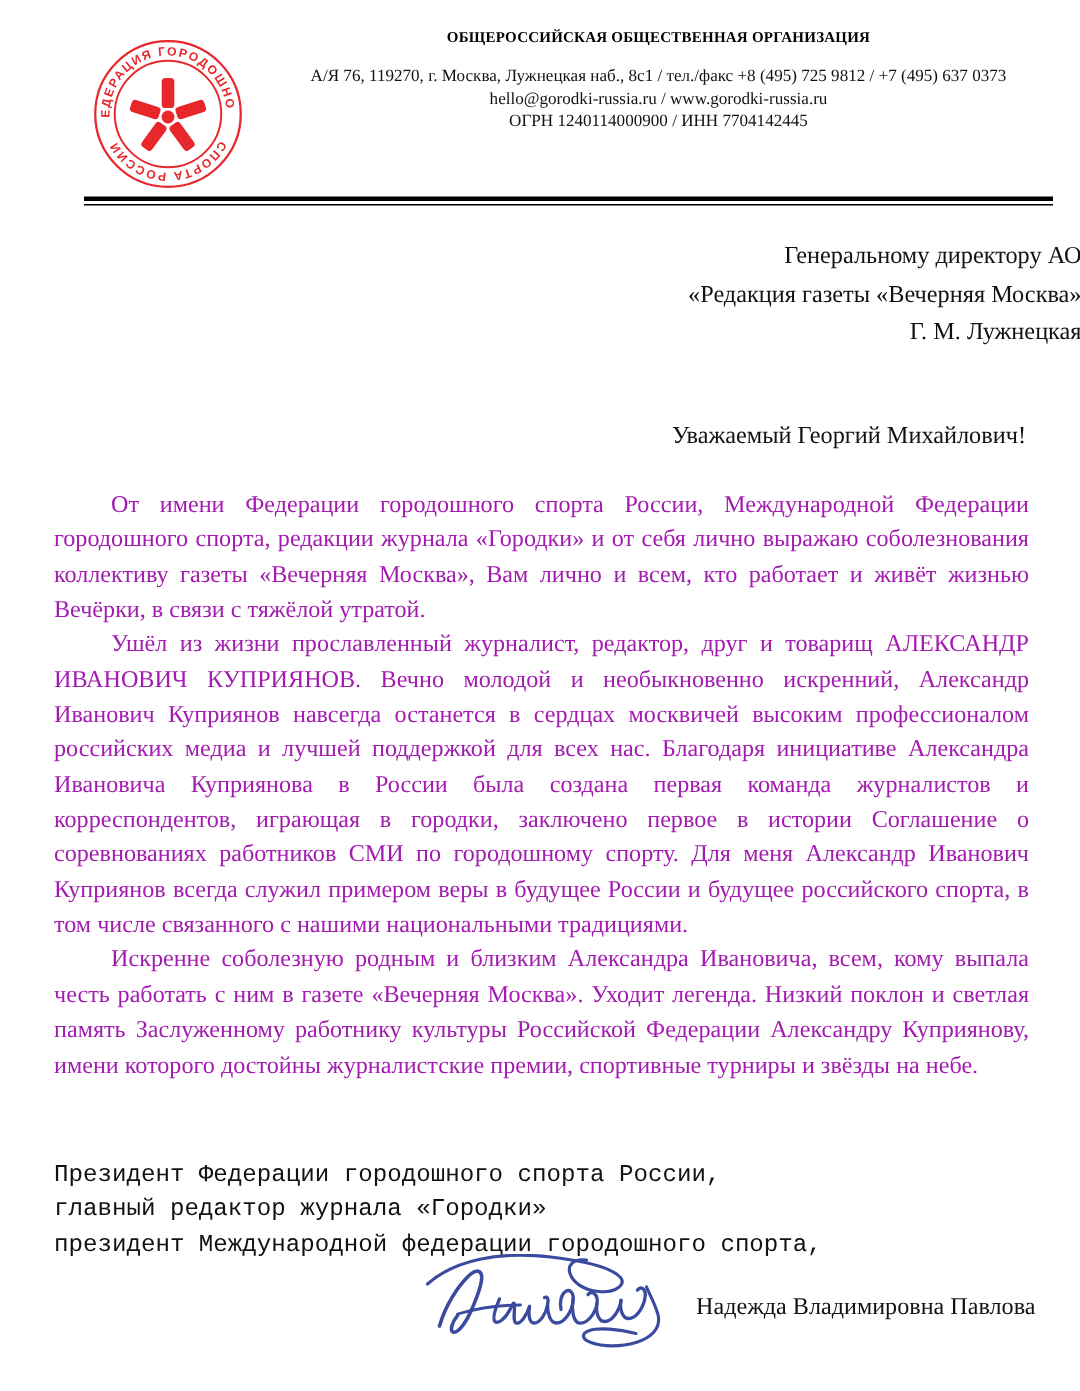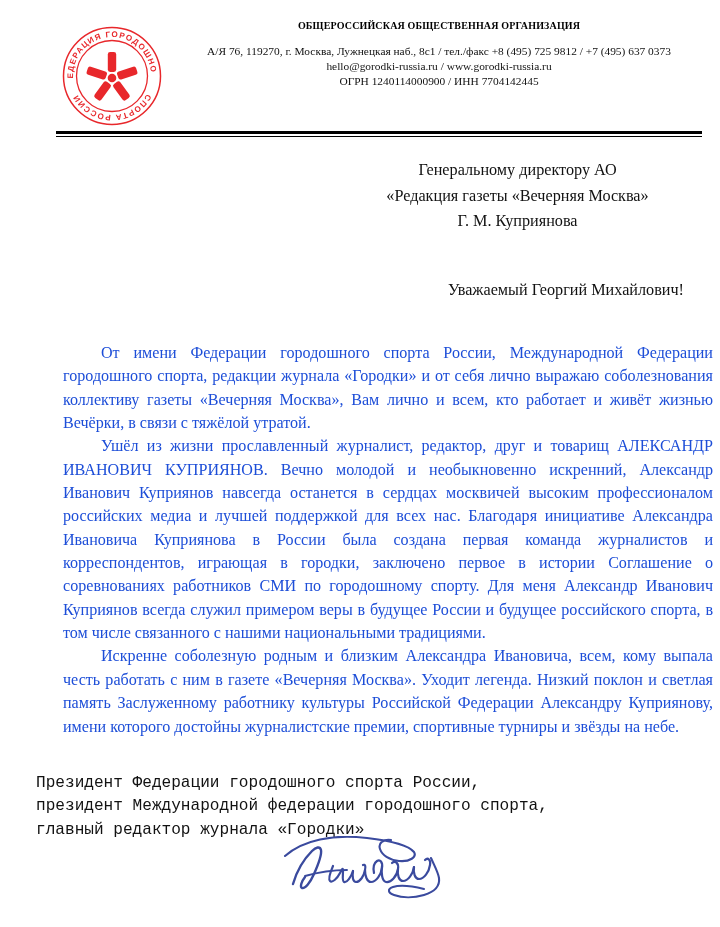--- a/index.html
+++ b/index.html
@@ -81,24 +81,24 @@
   }
   .rule .thin {
     position: absolute; left: 0; top: 4.6px;
     width: 100%; height: 1.1px;
     background: #000;
   }
 
   
   .addressee {
     position: absolute;
-    left: 330px;
+    left: 346px;
     top: 158px;
     width: 375px;
-    text-align: center;
+    text-align: right;
     font-size: 16.2px;
     line-height: 25.5px;
     color: #121212;
   }
 
   
   .salutation {
     position: absolute;
     left: 36px;
     top: 279px;
@@ -106,28 +106,27 @@
     text-align: right;
     font-size: 16.2px;
     line-height: 22px;
     color: #121212;
   }
 
   
   .body-text {
     position: absolute;
     left: 36px;
-    top: 341px;
+    top: 325px;
     width: 650px;
     font-size: 16.1px;
     line-height: 23.35px;
     text-align: justify;
     text-justify: inter-word;
-    color: #1d4ed8;
-    margin-left: 27px;
+    color: #a21caf;
   }
   .body-text p {
     margin: 0;
     text-indent: 38px;
   }
 
   
   .closing {
     position: absolute;
     left: 36px;
@@ -219,35 +218,35 @@
   </div>
 
   <div class="rule">
     <div class="thick"></div>
     <div class="thin"></div>
   </div>
 
   <div class="addressee">
     <div>Генеральному директору АО</div>
     <div>«Редакция газеты «Вечерняя Москва»</div>
-    <div>Г. М. Куприянова</div>
+    <div>Г. М. Лужнецкая</div>
   </div>
 
   <div class="salutation">Уважаемый Георгий Михайлович!</div>
 
   <div class="body-text">
     <p>От имени Федерации городошного спорта России, Международной Федерации городошного спорта, редакции журнала «Городки» и от себя лично выражаю соболезнования  коллективу газеты «Вечерняя Москва», Вам лично и всем, кто работает и живёт жизнью Вечёрки,  в связи с тяжёлой утратой.</p>
     <p>Ушёл из жизни прославленный журналист, редактор, друг и товарищ АЛЕКСАНДР ИВАНОВИЧ КУПРИЯНОВ. Вечно молодой и необыкновенно искренний, Александр Иванович Куприянов  навсегда останется в сердцах москвичей высоким профессионалом российских медиа и лучшей поддержкой для всех нас. Благодаря инициативе Александра Ивановича Куприянова в России была создана первая команда журналистов и корреспондентов, играющая в городки, заключено первое в истории Соглашение о соревнованиях работников СМИ по городошному спорту. Для меня Александр Иванович Куприянов всегда служил примером веры в будущее России и будущее российского спорта, в том числе связанного с нашими национальными традициями.</p>
     <p>Искренне соболезную родным и близким Александра Ивановича, всем, кому выпала честь работать с ним в газете «Вечерняя Москва». Уходит легенда. Низкий поклон и светлая память Заслуженному работнику культуры Российской Федерации Александру Куприянову, имени  которого достойны журналистские премии, спортивные турниры и звёзды на небе.</p>
   </div>
 
   <div class="closing">
     <div>Президент Федерации городошного спорта России,</div>
+    <div>главный редактор журнала «Городки»</div>
     <div>президент Международной федерации городошного спорта,</div>
-    <div>главный редактор журнала «Городки»</div>
   </div>
 
   <div class="sig-area">
     <svg class="sig-svg" viewBox="0 0 185 66" xmlns="http://www.w3.org/2000/svg">
       <g fill="none" stroke="#3a4a9e" stroke-linecap="round" stroke-linejoin="round">
         <path d="M4,20 C22,4 52,-2 86,2 C112,5 128,10 133,16 C136,21 129,26 118,25
                  C108,24 101,19 99,13 C97,7 102,3 110,4" stroke-width="2.1"></path>
         <path d="M12,48 C16,34 24,22 31,15 C35,11 39,10 40,14 C41,19 37,29 33,38
                  C29,47 24,53 21,52 C19,51 20,46 24,41" stroke-width="2.4"></path>
         <path d="M24,40 C38,36 54,34 66,34" stroke-width="1.9"></path>
@@ -256,15 +255,16 @@
         <path d="M72,35 C71,41 72,46 75,46 C79,46 83,40 84,34 C85,30 84,28 82,29" stroke-width="2.2"></path>
         <path d="M84,34 C84,40 86,46 90,46 C95,46 100,39 101,32 C102,26 99,23 96,25
                  C93,27 92,32 93,37" stroke-width="2.2"></path>
         <path d="M101,30 C100,37 101,45 105,46 C110,47 116,40 117,33 C118,27 114,24 111,27" stroke-width="2.2"></path>
         <path d="M117,33 C116,39 118,45 122,45 C127,45 132,38 133,31" stroke-width="2.2"></path>
         <path d="M133,31 C132,37 134,43 138,43 C143,43 148,36 149,29 C150,24 147,21 144,24" stroke-width="2.2"></path>
         <path d="M150,22 C153,29 157,36 158,42 C159,50 153,56 143,59 C133,62 121,62 113,59
                  C107,57 106,53 112,51 C118,49 131,50 143,53" stroke-width="2.1"></path>
       </g>
     </svg>
+    <div class="sig-name">Надежда Владимировна Павлова</div>
   </div>
 
 </div>
 
 </body></html>

